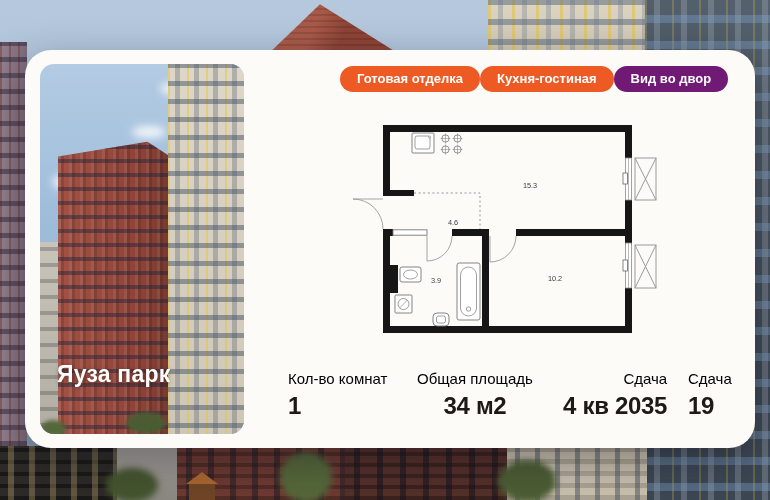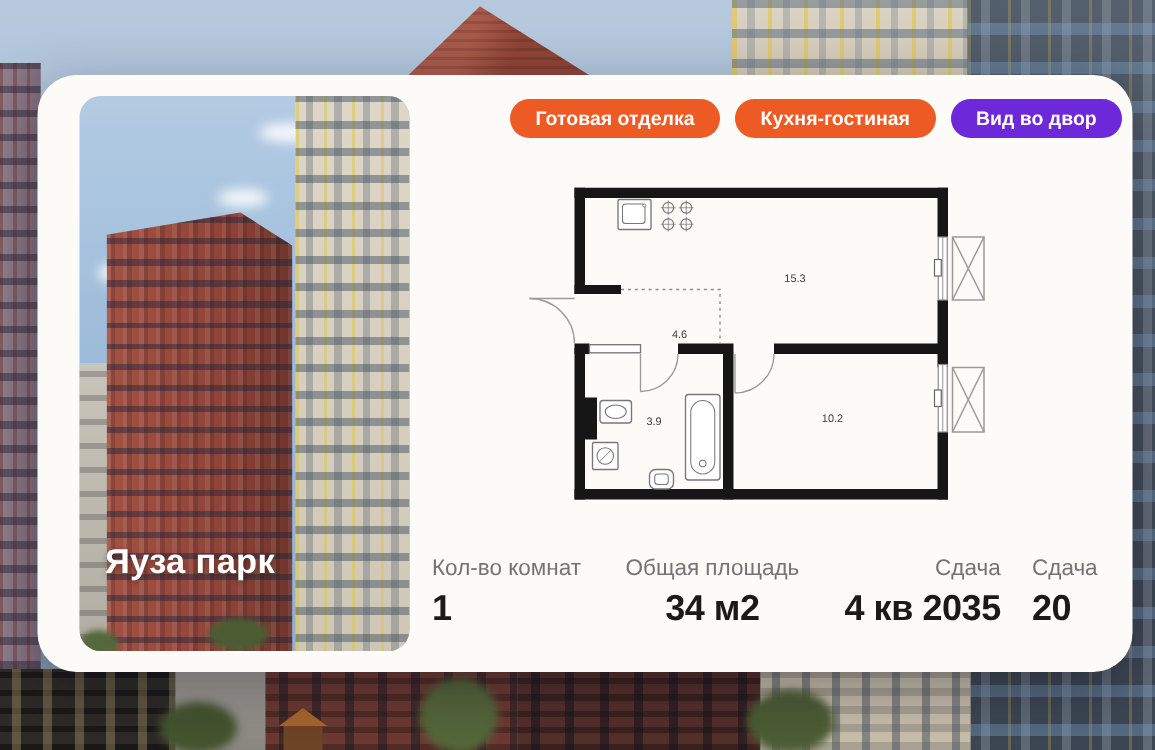--- a/index.html
+++ b/index.html
@@ -47,21 +47,21 @@
   .tree{position:absolute;border-radius:50%;filter:blur(3px);}
   .playhouse{position:absolute;left:189px;top:484px;width:26px;height:16px;background:#6f4526;}
   .playhouse:before{content:"";position:absolute;left:-3px;top:-12px;border-left:16px solid transparent;
     border-right:16px solid transparent;border-bottom:12px solid #a9672f;}
 
   
   .card{left:25px;top:50px;width:730px;height:398px;background:#fcfbf8;border-radius:26px;
     box-shadow:0 14px 40px rgba(15,15,25,.35);}
 
   
-  .photo{left:28px;top:14px;width:220px;height:370px;border-radius:14px;overflow:hidden;
+  .photo{left:15px;top:14px;width:204px;height:370px;border-radius:14px;overflow:hidden;
     background:linear-gradient(180deg,#b3cbe3 0%,#9dbcda 45%,#8fb0ce 100%);}
   .cloud{position:absolute;background:#fff;border-radius:50%;filter:blur(4px);opacity:.85;}
   .ph-tower{position:absolute;left:18px;top:0;width:124px;height:370px;
     clip-path:polygon(0 25%,72% 21%,100% 27%,100% 100%,0 100%);
     background:
       repeating-linear-gradient(0deg, rgba(25,35,60,0) 0 5px, rgba(25,35,60,.45) 5px 9px, rgba(25,35,60,0) 9px 14px),
       repeating-linear-gradient(90deg, rgba(255,255,255,.08) 0 3px, rgba(0,0,0,.14) 3px 6px, rgba(0,0,0,0) 6px 11px),
       linear-gradient(90deg,#a35244,#8e4237 68%,#6e352c);}
   .ph-cream{position:absolute;right:0;top:0;width:76px;height:370px;
     background:
@@ -70,31 +70,31 @@
       linear-gradient(180deg,#ded7c8,#cfc7b6);}
   .ph-left-low{position:absolute;left:0;top:178px;width:26px;height:192px;
     background:
       repeating-linear-gradient(0deg, rgba(60,60,70,0) 0 7px, rgba(60,60,70,.3) 7px 11px, rgba(0,0,0,0) 11px 16px),
       linear-gradient(180deg,#c9c4b9,#b2ada2);}
   .ph-tree{position:absolute;border-radius:50%;filter:blur(2px);}
   .ph-title{position:absolute;left:17px;top:297px;color:#fff;font-size:23px;font-weight:800;
     letter-spacing:.2px;text-shadow:0 1px 4px rgba(0,0,0,.35);}
 
   
-  .badges{left:315px;top:16px;display:flex;gap:10px;}
+  .badges{left:315px;top:16px;display:flex;}
   .badge{height:26px;line-height:26px;padding:0 17px;border-radius:14px;color:#fff;
     font-size:13px;font-weight:700;white-space:nowrap;cursor:pointer;}
 
   
   .floorplan{left:318px;top:75px;}
   .plan-label{font-size:7.3px;fill:#3d3d3d;}
 
   
   .stat{top:320px;}
-  .stat-label{font-size:15px;color:#737373;}
+  .stat-label{font-size:15px;color:#000000;}
   .stat-value{margin-top:5px;font-size:24px;font-weight:800;color:#1c1917;letter-spacing:-.3px;}
 </style>
 </head>
 <body>
 
 <div class="scene">
 
   <div class="abs bg-left-tower"></div>
   <div class="abs bg-apex"></div>
   <div class="abs bg-cream-top"></div>
@@ -122,21 +122,21 @@
       <div class="ph-tower"></div>
       <div class="ph-cream"></div>
       <div class="ph-tree" style="left:86px;bottom:0;width:40px;height:22px;background:#4b5c33;"></div>
       <div class="ph-tree" style="left:0;bottom:-4px;width:26px;height:18px;background:#55683c;"></div>
       <div class="ph-title">Яуза парк</div>
     </div>
 
     <div class="abs badges">
       <div class="badge" style="background:#ee5a24;">Готовая отделка</div>
       <div class="badge" style="background:#ee5a24;">Кухня-гостиная</div>
-      <div class="badge" style="background:#6d28d9;">Вид во двор</div>
+      <div class="badge" style="background:#701a75;">Вид во двор</div>
     </div>
 
     <svg class="abs floorplan" width="320" height="210" viewBox="-40 0 320 210">
 
       <g fill="#161616">
         <rect x="0" y="0" width="249" height="7"></rect>
         <rect x="0" y="201" width="249" height="7"></rect>
         <rect x="0" y="0" width="7" height="71"></rect>
         <rect x="0" y="65" width="31" height="6"></rect>
         <rect x="0" y="107" width="7" height="101"></rect>
@@ -226,17 +226,17 @@
     <div class="abs stat" style="left:392px;text-align:center;">
       <div class="stat-label">Общая площадь</div>
       <div class="stat-value">34 м2</div>
     </div>
     <div class="abs stat" style="left:538px;text-align:right;">
       <div class="stat-label">Сдача</div>
       <div class="stat-value">4 кв 2035</div>
     </div>
     <div class="abs stat" style="left:663px;">
       <div class="stat-label">Сдача</div>
-      <div class="stat-value">20</div>
+      <div class="stat-value">19</div>
     </div>
 
   </div>
 </div>
 
 </body></html>

